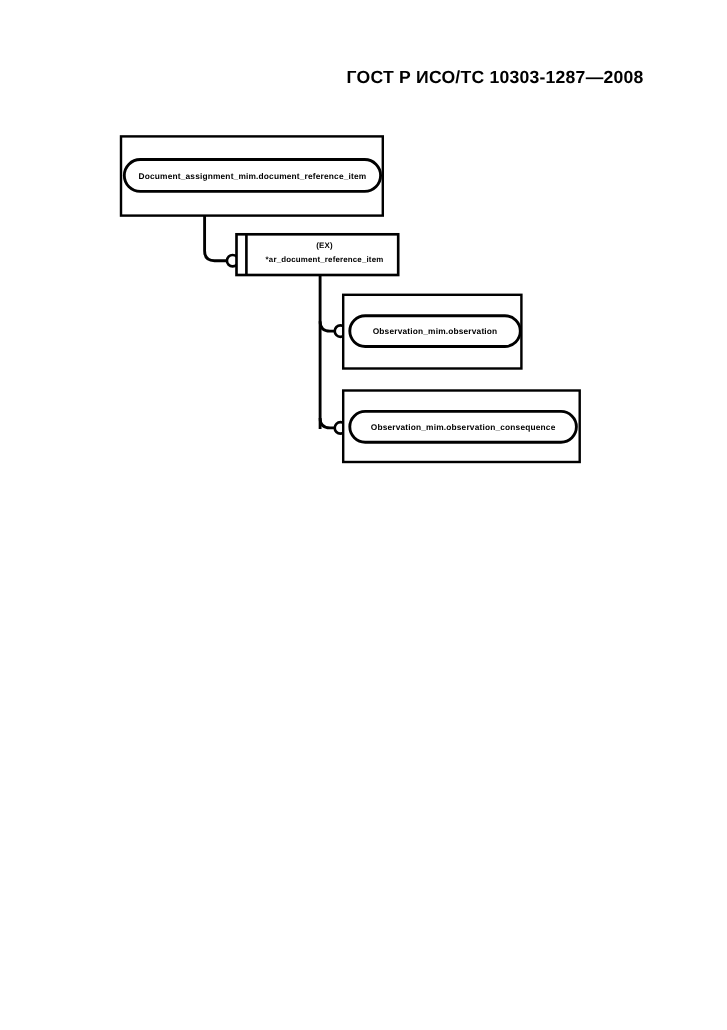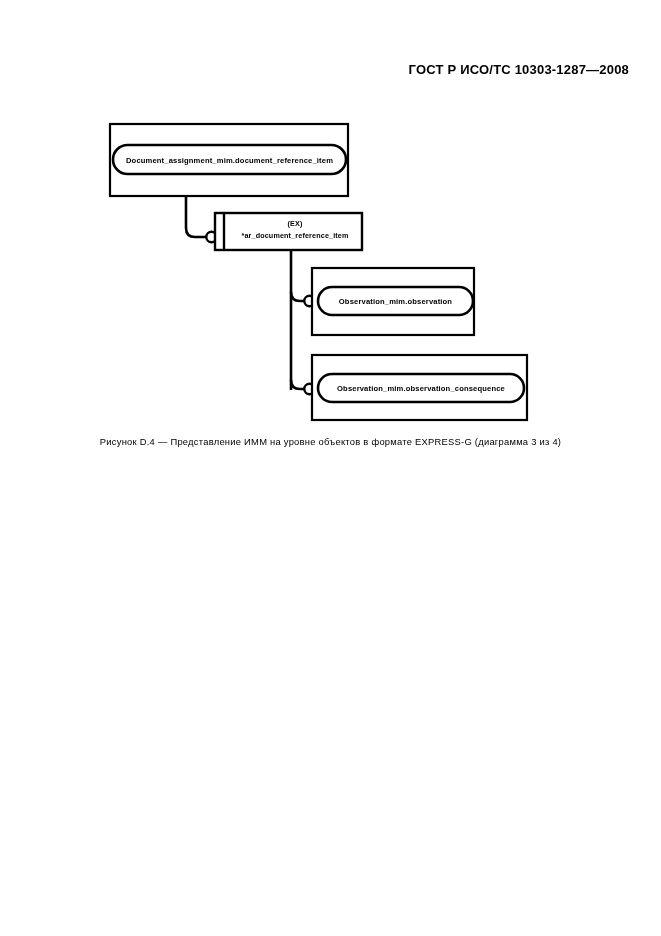--- a/index.html
+++ b/index.html
@@ -19,26 +19,25 @@
   }
 
   
   #doc-header {
     position: absolute;
     left: 0;
     top: 62px;
     width: 585px;
     text-align: right;
     font-family: "Liberation Sans", sans-serif;
-    font-size: 13px;
+    font-size: 16px;
     font-weight: bold;
     letter-spacing: 0.2px;
     color: #000000;
     white-space: nowrap;
-    padding-left: 44px;
   }
 
   
   #diagram {
     position: absolute;
     left: 0;
     top: 0;
     width: 590px;
     height: 470px;
   }
@@ -130,16 +129,15 @@
       <g>
         <circle cx="309.5" cy="389" r="5.2" fill="#ffffff" stroke="#000000" stroke-width="2.4"></circle>
         <rect x="312" y="355" width="215" height="65" fill="#ffffff" stroke="#000000" stroke-width="2.2"></rect>
         <rect x="318" y="374" width="206" height="28" rx="14" ry="14" fill="#ffffff" stroke="#000000" stroke-width="2.6"></rect>
         <text class="node-text t9" x="421" y="388.5">Observation_mim.observation_consequence</text>
       </g>
 
     </svg>
   </div>
 
-  <div id="figure-caption">Рисунок D.4 — Представление ИММ на уровне объектов в формате EXPRESS-G (диаграмма 3 из 4)</div>
 
 
 </div>
 
 </body></html>

